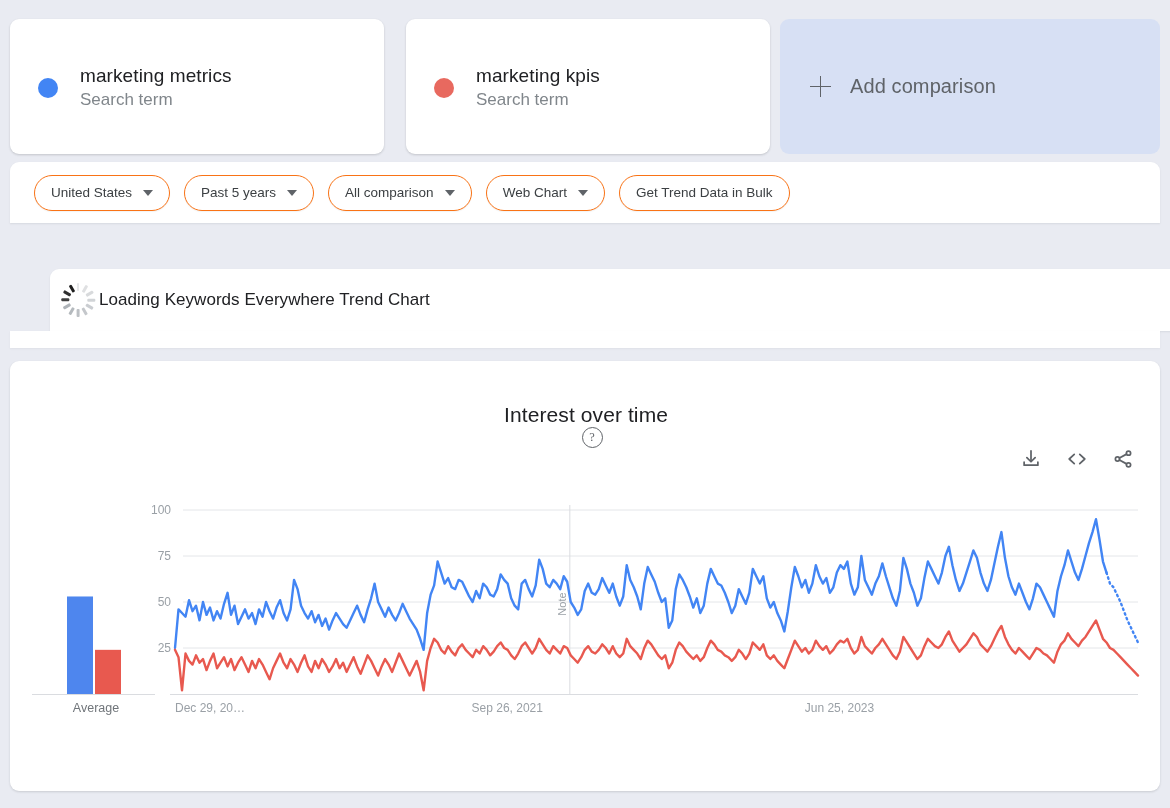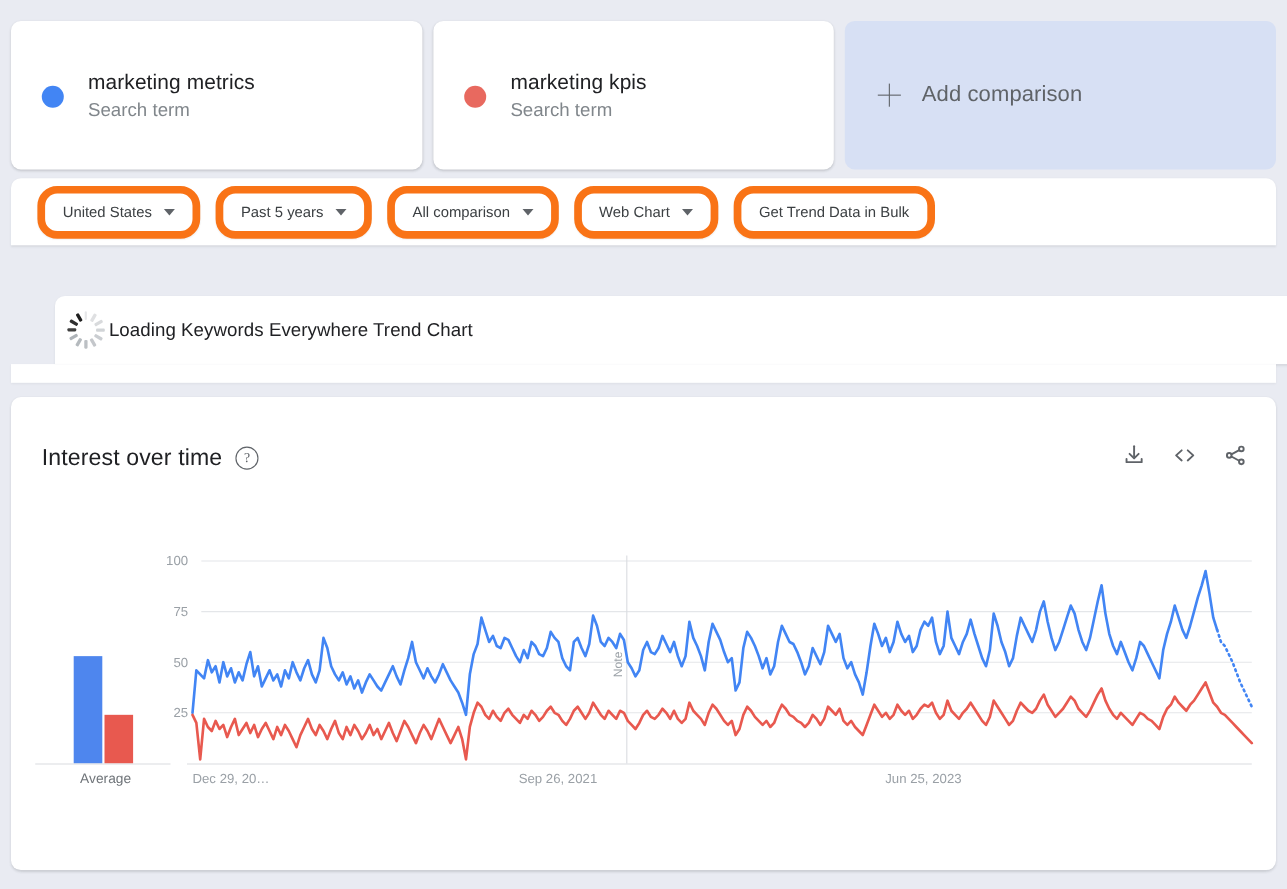--- a/index.html
+++ b/index.html
@@ -32,21 +32,21 @@
     background: #ffffff;
     border-radius: 9px;
     box-shadow: 0 1px 2px rgba(60,64,67,.14), 0 1px 3px rgba(60,64,67,.08);
     position: relative;
     display: flex;
     align-items: center;
     padding-left: 28px;
     box-sizing: border-box;
   }
   .term-card.c1 { width: 374px; }
-  .term-card.c2 { width: 364px; }
+  .term-card.c2 { width: 364px; margin-left: 12px; }
   .dot {
     width: 20px;
     height: 20px;
     border-radius: 50%;
     flex: 0 0 auto;
     margin-top: 2px;
   }
   .term-text { margin-left: 22px; }
   .term-title {
     font-size: 19px;
@@ -104,21 +104,21 @@
   }
   .filter-inner {
     display: flex;
     align-items: center;
     height: 100%;
     padding-left: 24px;
     gap: 14px;
   }
   .chip {
     height: 34px;
-    border: 7px solid #f97316;
+    border: 1px solid #f97316;
     border-radius: 18px;
     display: flex;
     align-items: center;
     padding: 0 16px;
     font-size: 13.5px;
     color: #3c4043;
     background: #fff;
     cursor: pointer;
     white-space: nowrap;
     box-shadow: 0 1px 1px rgba(60,64,67,.06);
@@ -194,20 +194,21 @@
     border-radius: 9px;
     box-shadow: 0 1px 2px rgba(60,64,67,.12), 0 1px 3px rgba(60,64,67,.06);
   }
   .chart-head {
     position: absolute;
     left: 28px;
     top: 42px;
     right: 26px;
     display: flex;
     align-items: center;
+    flex-direction: column;
   }
   .chart-title {
     font-size: 21px;
     color: #202124;
     letter-spacing: .1px;
   }
   .help-ico {
     width: 19px; height: 19px;
     border: 1.4px solid #5f6368;
     border-radius: 50%;

